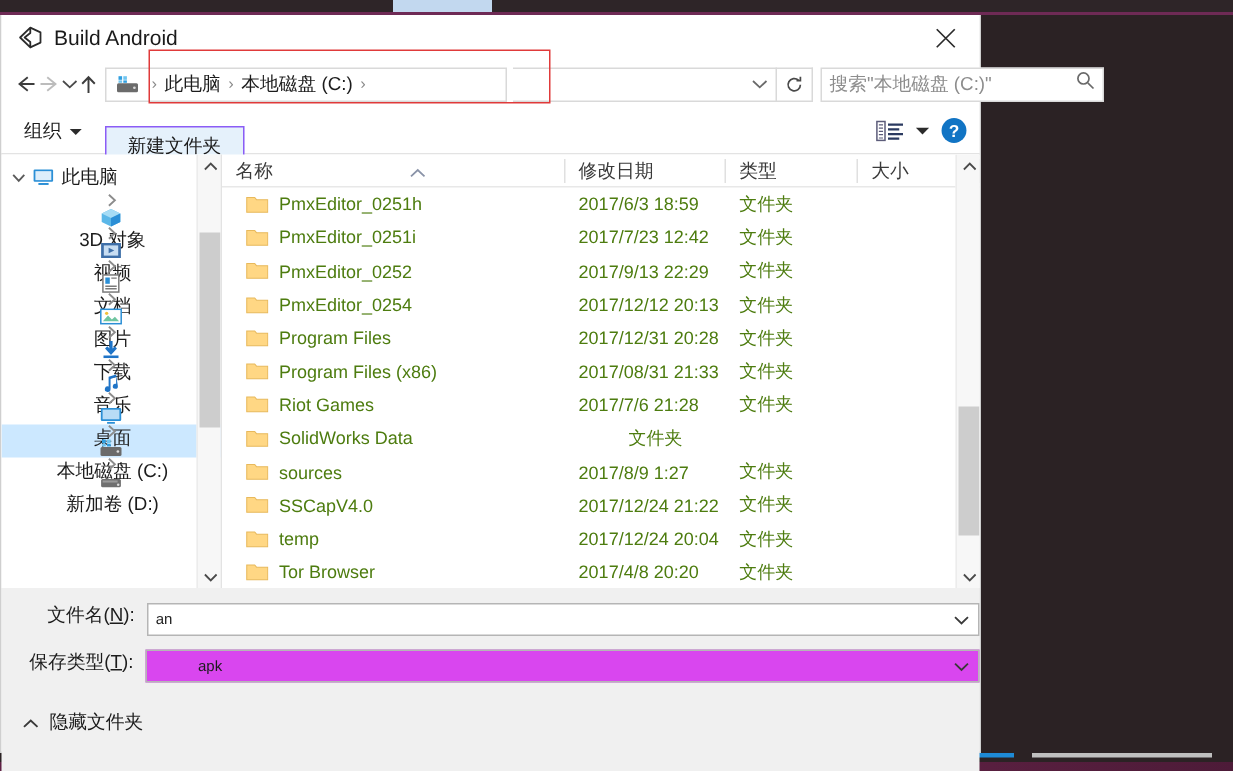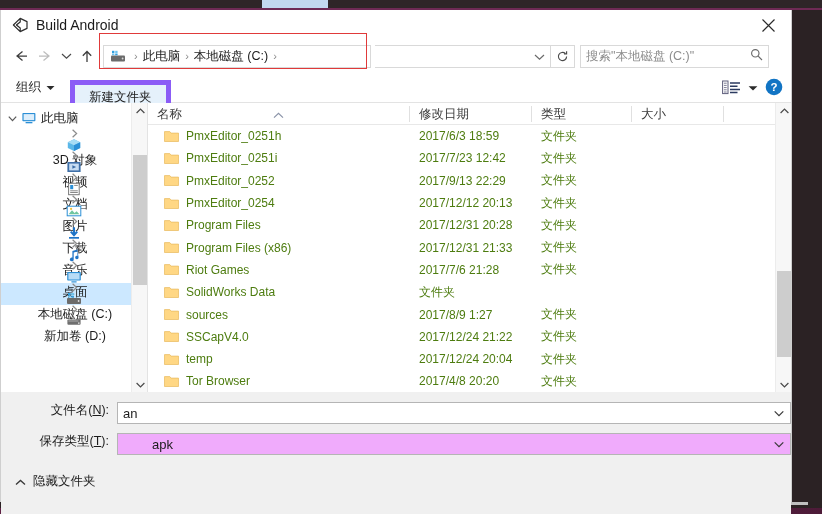--- a/index.html
+++ b/index.html
@@ -31,21 +31,21 @@
     position:absolute; right:146px; bottom:9px; width:110px; height:3px;
     background:#1e8ad6;
   }
   .bg-bottom-acc2 {
     position:absolute; right:14px; bottom:9px; width:120px; height:3px;
     background:#bfbfbf;
   }
 
   
   .dialog {
-    position:absolute; left:0; top:10px; width:792px; height:492px;
+    position:absolute; left:0; top:10px; width:654px; height:492px;
     background:#ffffff; border:1px solid #cfcfcf; border-top:none;
   }
 
   
   .titlebar {
     position:relative; height:30px; background:#ffffff;
     display:flex; align-items:center;
   }
   .unity-logo { margin-left:9px; width:20px; height:20px; }
   .title-text {
@@ -98,21 +98,21 @@
   .toolbar {
     height:30px; display:flex; align-items:center; padding:0 8px;
     background:#ffffff; position:relative;
   }
   .tb-organize {
     display:flex; align-items:center; gap:5px; font-size:12.5px;
     color:#1c1c1c; padding:4px 7px; cursor:pointer;
   }
   .tb-newfolder {
     margin-left:8px; font-size:12.5px; color:#1c1c1c;
-    padding:4px 14px; background:#e5f1fb; border:5px solid #8b5cf6;
+    padding:4px 14px; background:#e5f1fb; border:1px solid #8b5cf6;
     cursor:pointer;
     margin-top:20px;
   }
   .tb-right {
     position:absolute; right:8px; top:0; height:30px;
     display:flex; align-items:center; gap:7px;
   }
   .view-icon { cursor:pointer; display:flex; }
   .help-btn { width:18px; height:18px; cursor:pointer; }
 
@@ -187,24 +187,24 @@
   
   .form { padding:10px 0 0 0; background:#f0f0f0; height:162px; position:relative; }
   .frm-row { display:flex; align-items:flex-start; height:22px; margin-bottom:9px; }
   .frm-label {
     width:119px; text-align:right; padding-right:8px; font-size:12.5px;
     color:#1c1c1c;
   }
   .frm-label u { text-decoration:underline; }
   .combo {
     width:692px; height:22px; background:#fff; border:1px solid #b5b5b5;
-    display:flex; align-items:center; font-size:13px; color:#1c1c1c;
+    display:flex; align-items:center; font-size:10px; color:#1c1c1c;
     padding-left:5px; position:relative; cursor:text;
   }
-  .combo.readonly { background:#f0abfc; cursor:pointer;padding-left:34px; }
+  .combo.readonly { background:#d946ef; cursor:pointer;padding-left:34px; }
   .combo .cb-arrow {
     position:absolute; right:6px; top:0; height:20px; display:flex;
     align-items:center;
   }
   .hidefolders {
     position:absolute; left:14px; bottom:64px; display:flex;
     align-items:center; gap:7px; font-size:12.5px; color:#1c1c1c;
     cursor:pointer;
   }
 
@@ -582,21 +582,21 @@
               <div class="c-type">文件夹</div>
               <div class="c-size"></div>
             </div>
             <div class="frow">
               <div class="c-name">
                 <span class="folder-ico"><svg width="15" height="13" viewBox="0 0 15 13">
                     <path d="M0.5 1.6 h5.3 l1.2 1.5 h7.5 v8.4 h-14 Z" fill="#ffd784" stroke="#e8b95c" stroke-width="0.7"></path>
                   </svg></span>
                 <span>Program Files (x86)</span>
               </div>
-              <div class="c-date">2017/12/31 21:33</div>
+              <div class="c-date">2017/08/31 21:33</div>
               <div class="c-type">文件夹</div>
               <div class="c-size"></div>
             </div>
             <div class="frow">
               <div class="c-name">
                 <span class="folder-ico"><svg width="15" height="13" viewBox="0 0 15 13">
                     <path d="M0.5 1.6 h5.3 l1.2 1.5 h7.5 v8.4 h-14 Z" fill="#ffd784" stroke="#e8b95c" stroke-width="0.7"></path>
                   </svg></span>
                 <span>Riot Games</span>
               </div>

